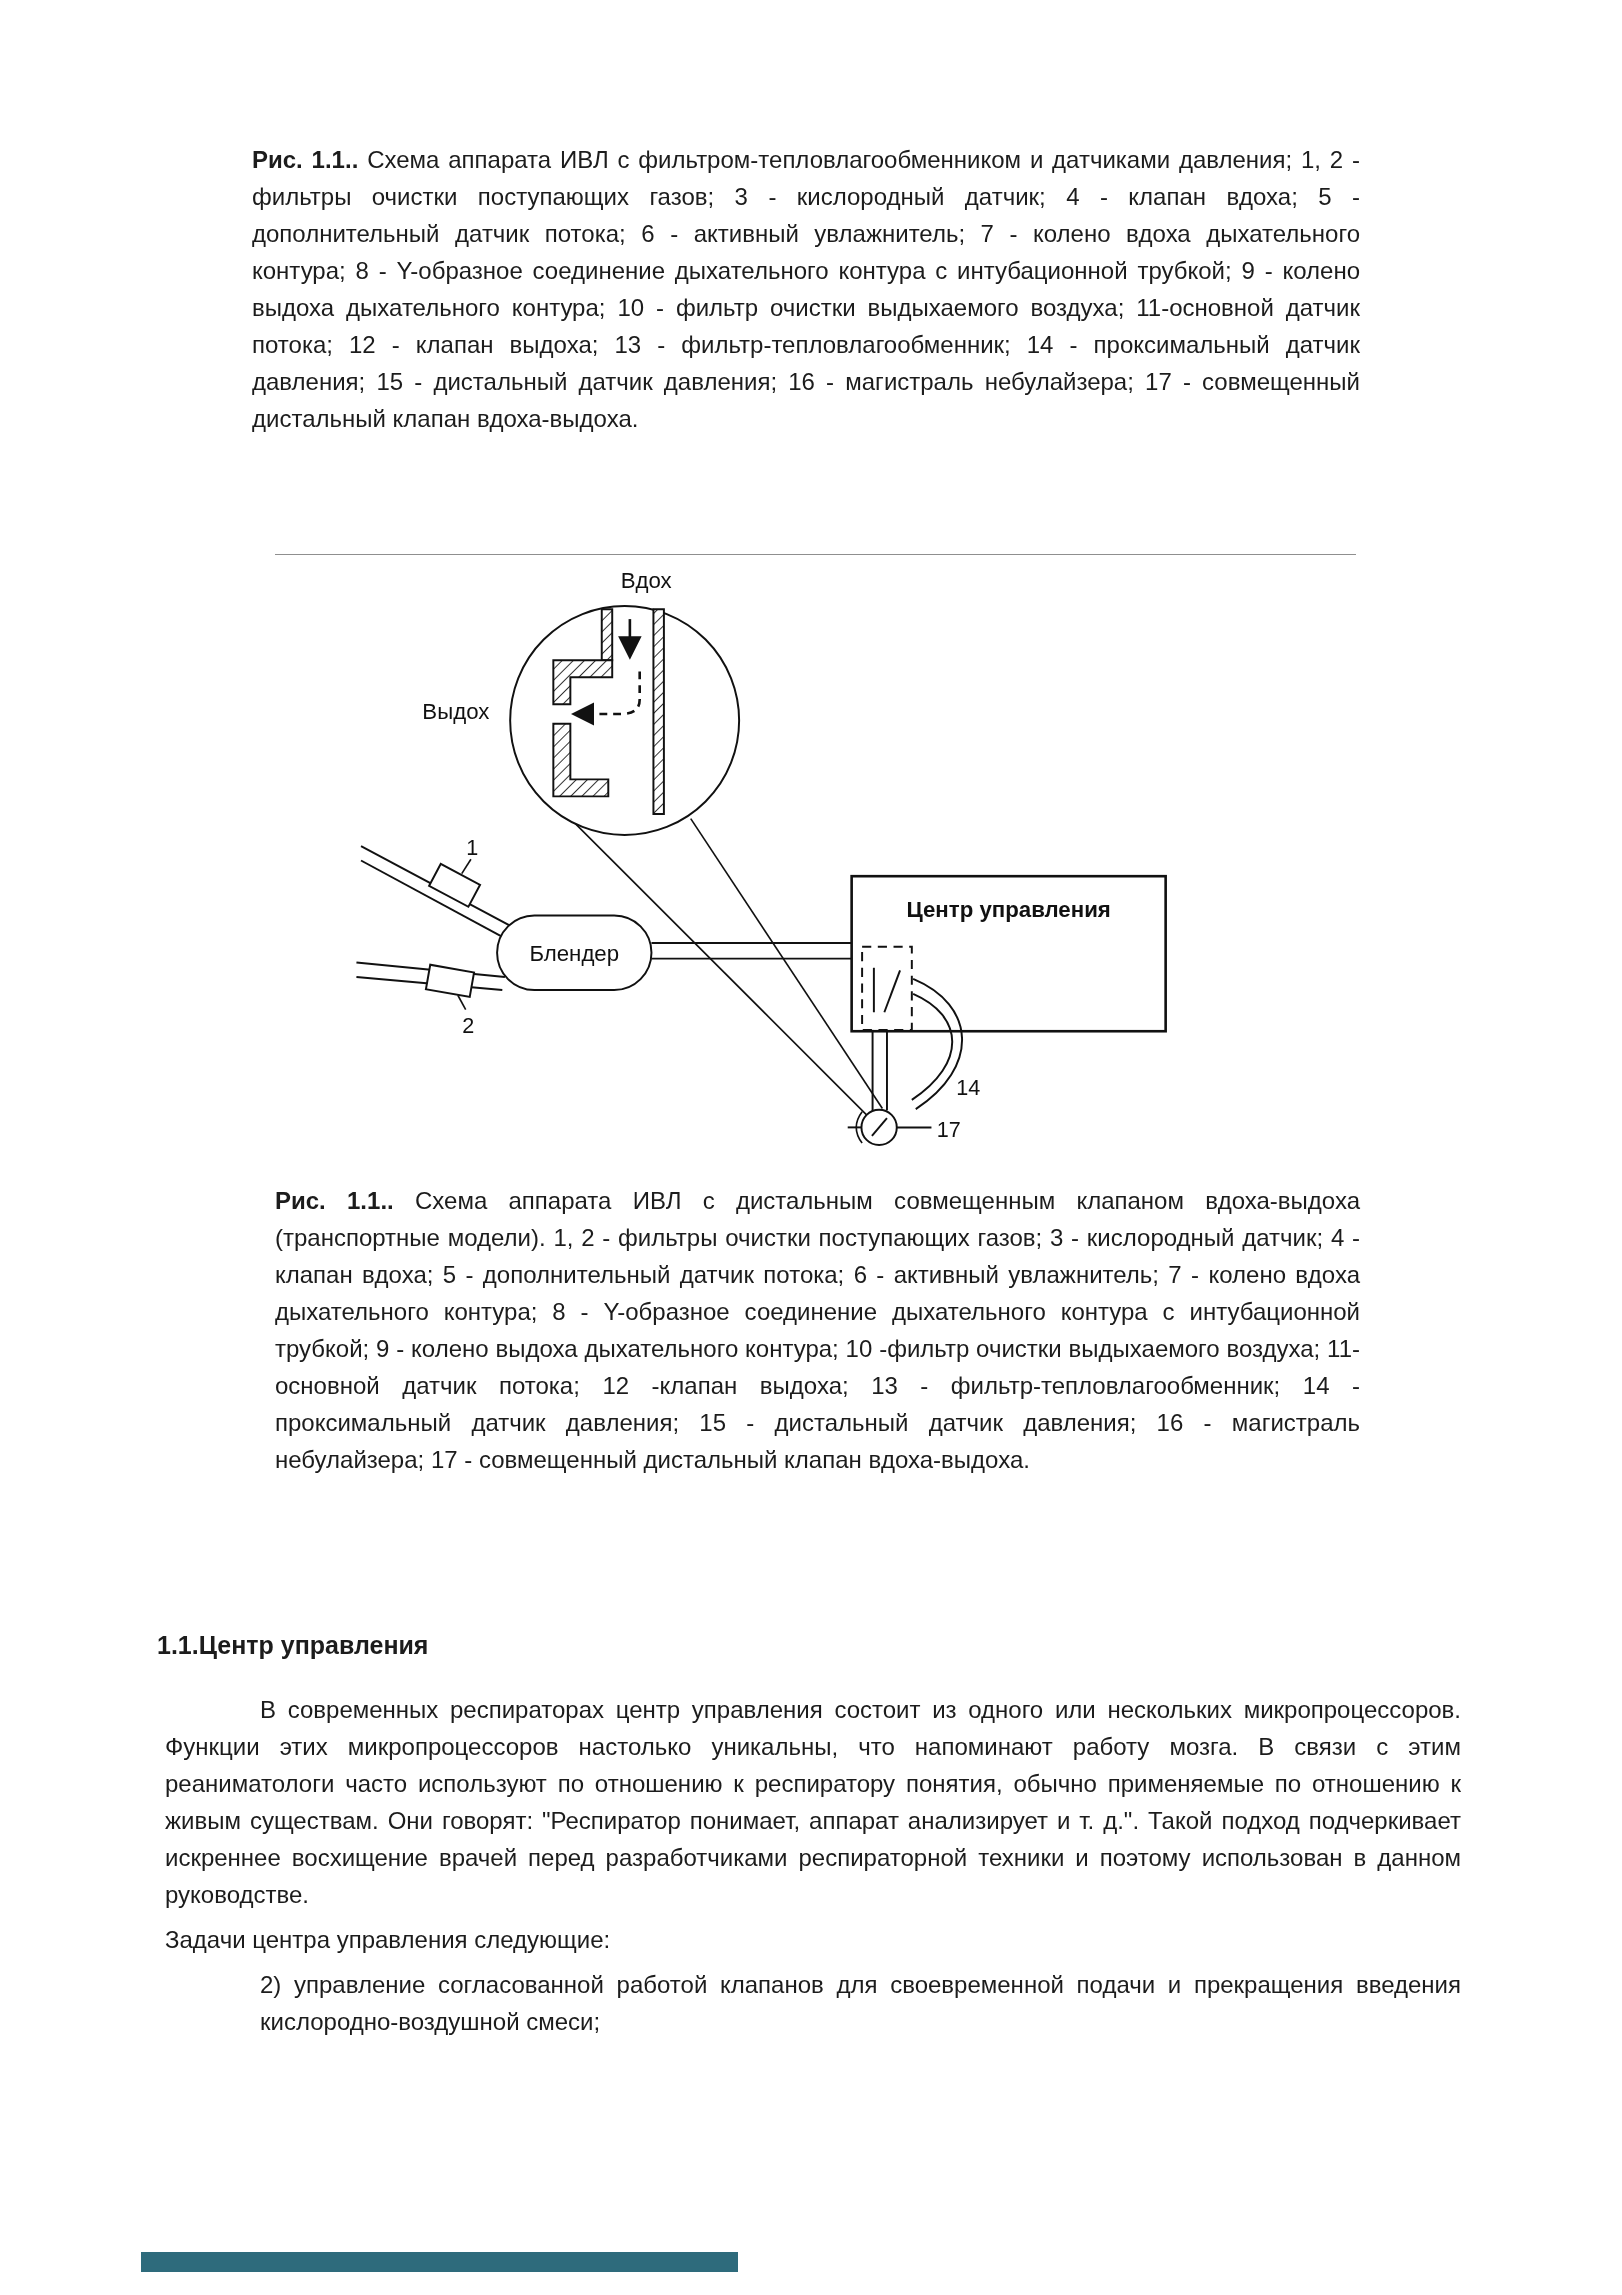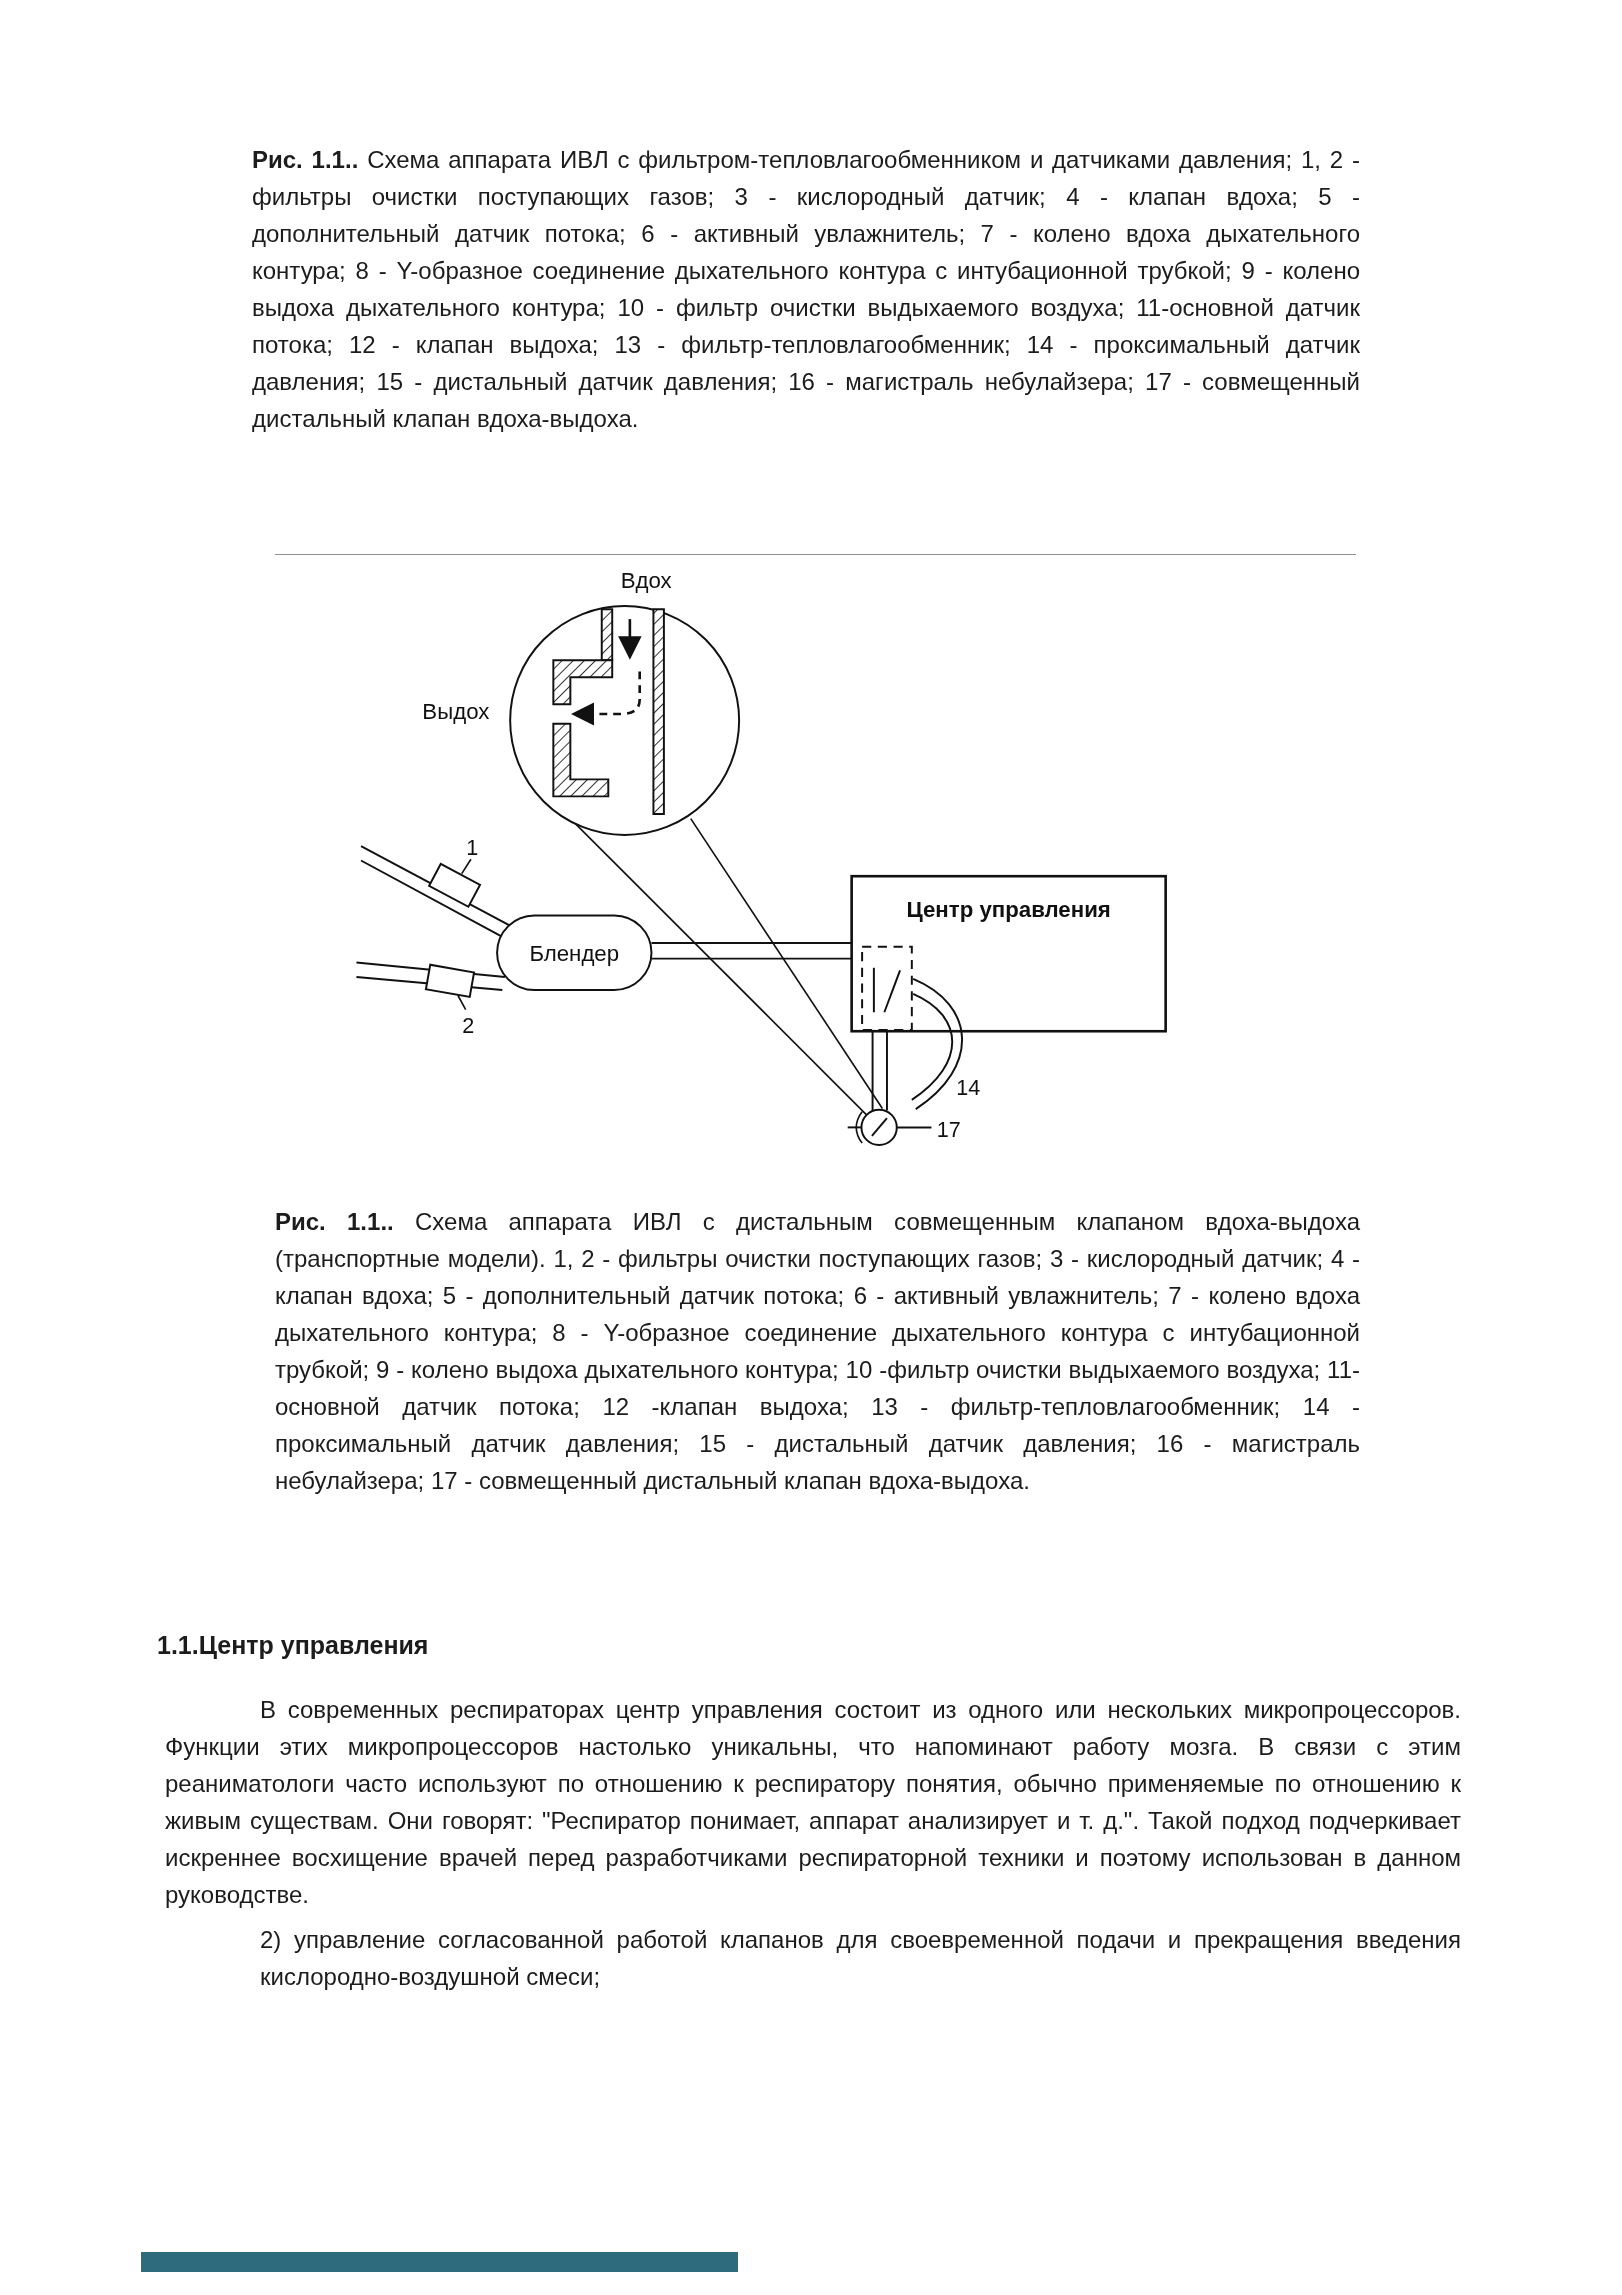--- a/index.html
+++ b/index.html
@@ -7,21 +7,21 @@
   body {
     width: 1623px; height: 2295px;
     background: #ffffff;
     font-family: "Liberation Sans", sans-serif;
     color: #1c1c1c;
     position: relative;
     overflow: hidden;
   }
   .caption { position: absolute; font-size: 24px; line-height: 37px; text-align: justify; margin: 0; }
   .cap1 { left: 252px; top: 141px; width: 1108px; }
-  .cap2 { left: 275px; top: 1182px; width: 1085px; margin-top: 21px; }
+  .cap2 { left: 275px; top: 1182px; width: 1085px; }
   .caption b { font-weight: 700; }
   .fig-divider { position: absolute; left: 275px; top: 554px; width: 1081px; height: 0; border-top: 1.3px solid #8f8f8f; }
   .diagram { position: absolute; left: 327px; top: 558px; width: 942px; height: 622px; }
   .diagram text { font-family: "Liberation Sans", sans-serif; font-size: 34px; fill: #111; stroke: none; }
   .diagram text.bold { font-weight: 700; }
   .diagram text.num { font-size: 33px; }
   .heading { position: absolute; left: 157px; top: 1631px; width: 1312px; margin: 0; font-size: 25px; font-weight: 700; text-align: left; }
   .bodyblock { position: absolute; left: 157px; top: 1683px; width: 1312px; font-size: 24px; line-height: 37px; }
   .bodyblock p { margin: 8px; text-align: justify; }
   .par-indent { text-indent: 95px; }
@@ -102,19 +102,20 @@
     <text x="1462" y="1672" class="num">14</text>
     <text x="1432" y="1736" class="num">17</text>
   </svg>
 
   <p class="caption cap2"><b>Рис. 1.1..</b><span> Схема аппарата ИВЛ с дистальным совмещенным клапаном вдоха-выдоха (транспортные модели). 1, 2 - фильтры очистки поступающих газов; 3 - кислородный датчик; 4 - клапан вдоха; 5 - дополнительный датчик потока; 6 - активный увлажнитель; 7 - колено вдоха дыхательного контура; 8 - Y-образное соединение дыхательного контура с интубационной трубкой; 9 - колено выдоха дыхательного контура; 10 -фильтр очистки выдыхаемого воздуха; 11-основной датчик потока; 12 -клапан выдоха; 13 - фильтр-тепловлагообменник; 14 - проксимальный датчик давления; 15 - дистальный датчик давления; 16 - магистраль небулайзера; 17 - совмещенный дистальный клапан вдоха-выдоха.</span></p>
 
   <h2 class="heading">1.1.Центр управления</h2>
 
   <div class="bodyblock">
     <p class="par-indent">В современных респираторах центр управления состоит из одного или нескольких микропроцессоров. Функции этих микропроцессоров настолько уникальны, что напоминают работу мозга. В связи с этим реаниматологи часто используют по отношению к респиратору понятия, обычно применяемые по отношению к живым существам. Они говорят: "Респиратор понимает, аппарат анализирует и т. д.". Такой подход подчеркивает искреннее восхищение врачей перед разработчиками респираторной техники и поэтому использован в данном руководстве.</p>
+    <p>Задачи центра управления следующие:</p>
     <p class="task">2) управление согласованной работой клапанов для своевременной подачи и прекращения введения кислородно-воздушной смеси;</p>
   </div>
 
   <div class="footer-bar" style="background: rgb(46, 107, 124);"></div>
 
 </div>
 
 
 </body></html>

